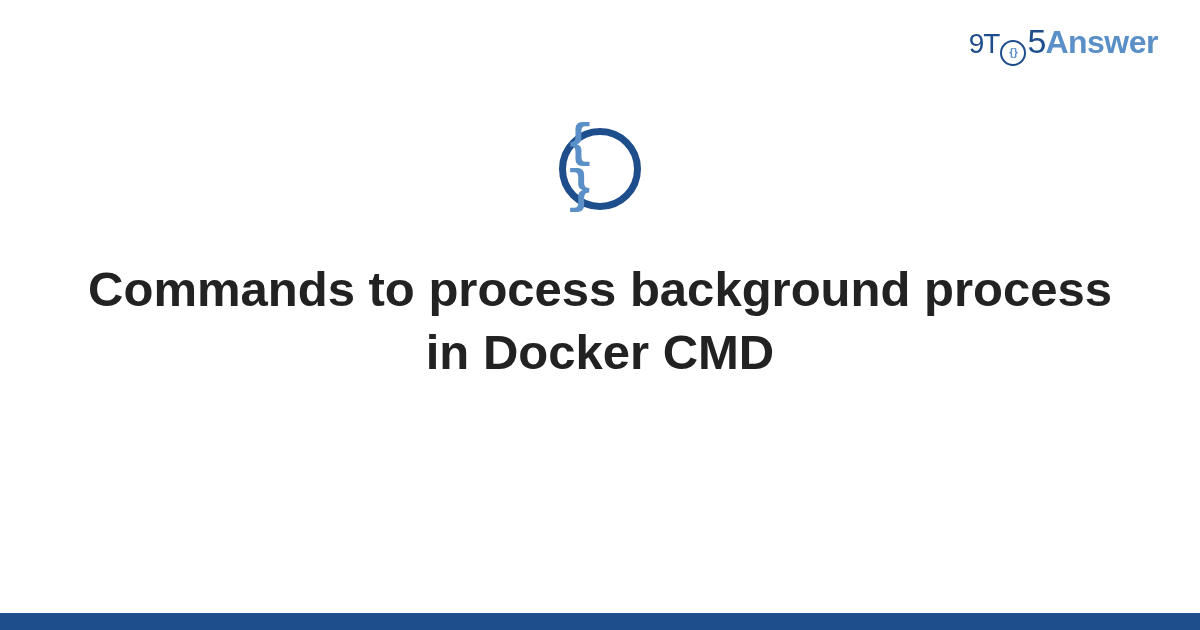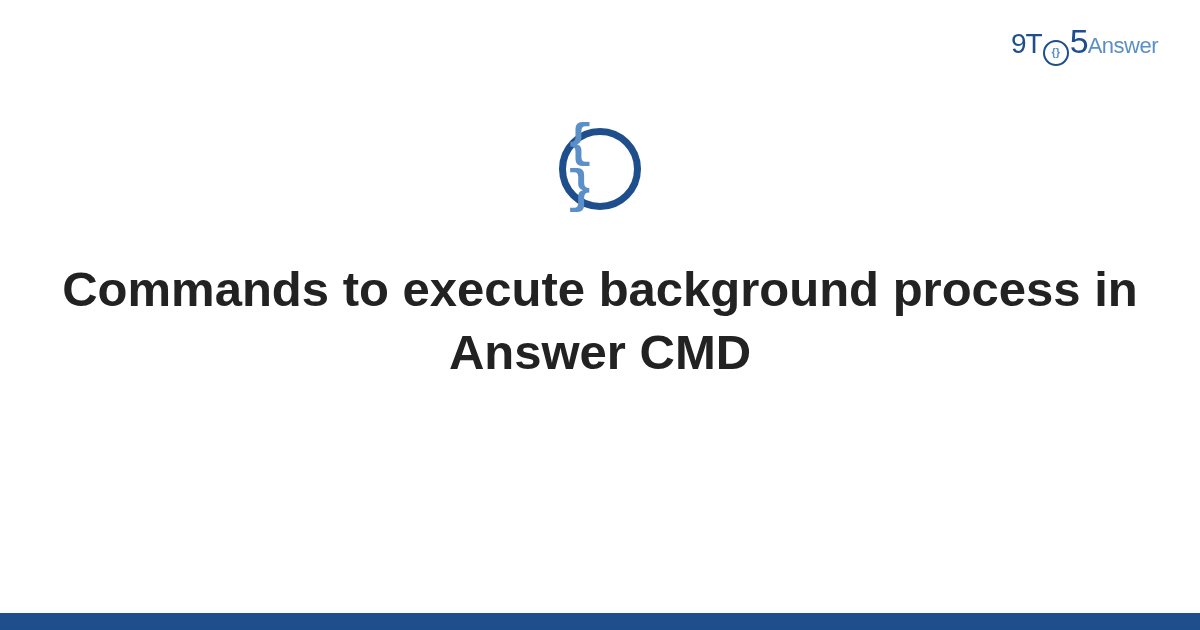--- a/index.html
+++ b/index.html
@@ -47,22 +47,22 @@
       font-weight: bold;
       line-height: 1;
     }
     .logo-5 {
       font-size: 34px;
       font-weight: 400;
       color: #1e4e8c;
       letter-spacing: -1px;
     }
     .logo-answer {
-      font-size: 22px;
-      font-weight: 400;
+      font-size: 32px;
+      font-weight: 700;
       color: #5b8fc7;
       letter-spacing: -0.5px;
     }
     .center-icon {
       position: absolute;
       top: 128px;
       left: 50%;
       transform: translateX(-50%);
       width: 82px;
       height: 82px;
@@ -112,15 +112,15 @@
     <span class="logo-o-inner">{}</span>
   </span>
   <span class="logo-5">5</span>
   <span class="logo-answer">Answer</span>
 </div>
 
 <div class="center-icon">
   <span class="braces">{ }</span>
 </div>
 
-<h1 class="title">Commands to execute background process in Answer CMD</h1>
+<h1 class="title">Commands to process background process in Docker CMD</h1>
 
 <div class="footer-bar"></div>
 
 </body></html>

